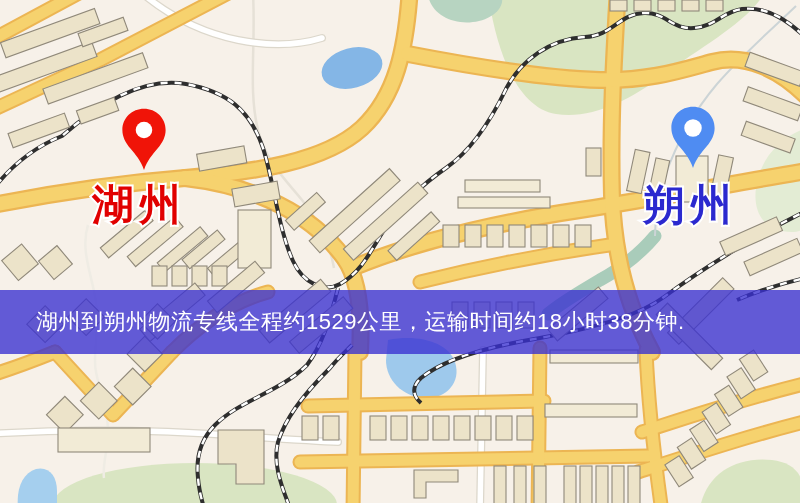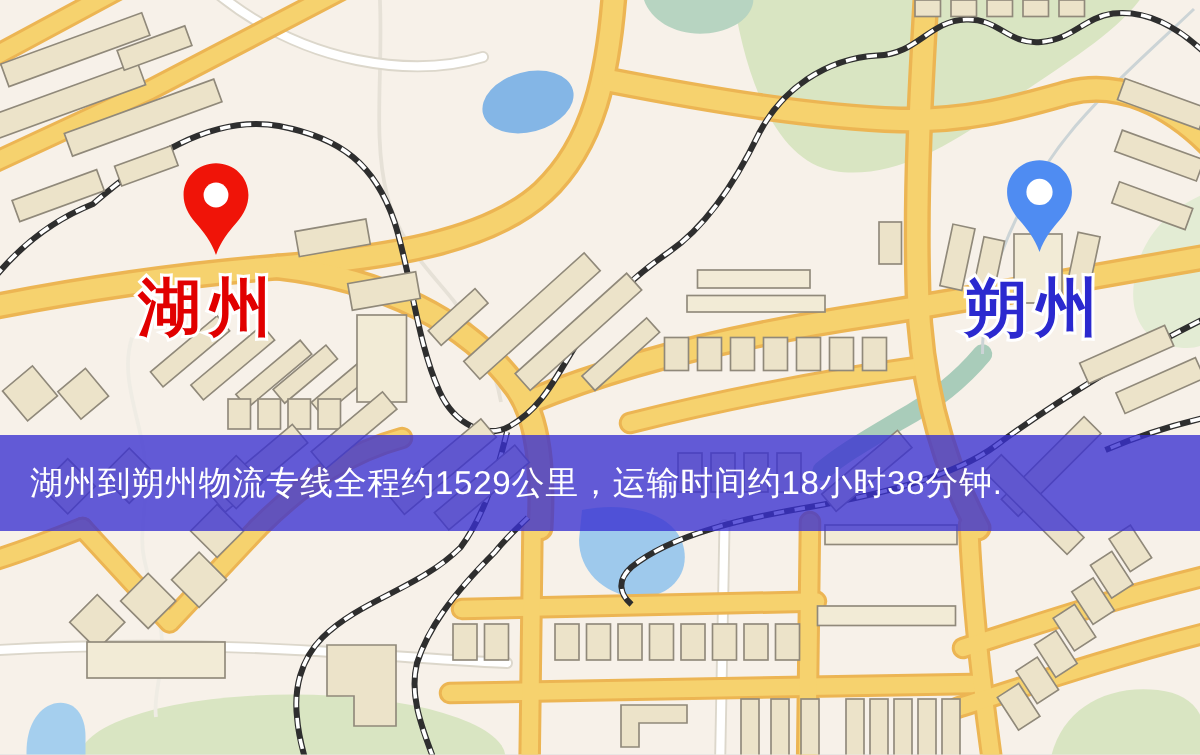--- a/index.html
+++ b/index.html
@@ -6,21 +6,21 @@
   .stage{
     position:relative;width:800px;height:503px;overflow:hidden;
     font-family:"Liberation Sans","DejaVu Sans",sans-serif;
     text-decoration:underline;
   }
   .stage svg{display:block;}
   .banner{
     position:absolute;left:0;top:290px;width:100%;height:64px;
     background:rgba(56,47,209,0.78);
     color:#fff;font-size:22px;line-height:64px;
-    padding-left:20px;box-sizing:border-box;white-space:nowrap;
+    padding-left:36px;box-sizing:border-box;white-space:nowrap;
     letter-spacing:0.5px;
   }
   .city-label{
     font-weight:bold;font-size:42px;letter-spacing:5px;
     stroke:#ffffff;stroke-width:4px;paint-order:stroke;
     font-family:"Liberation Sans","DejaVu Sans",sans-serif;
   }
 </style>
 </head>
 <body>

